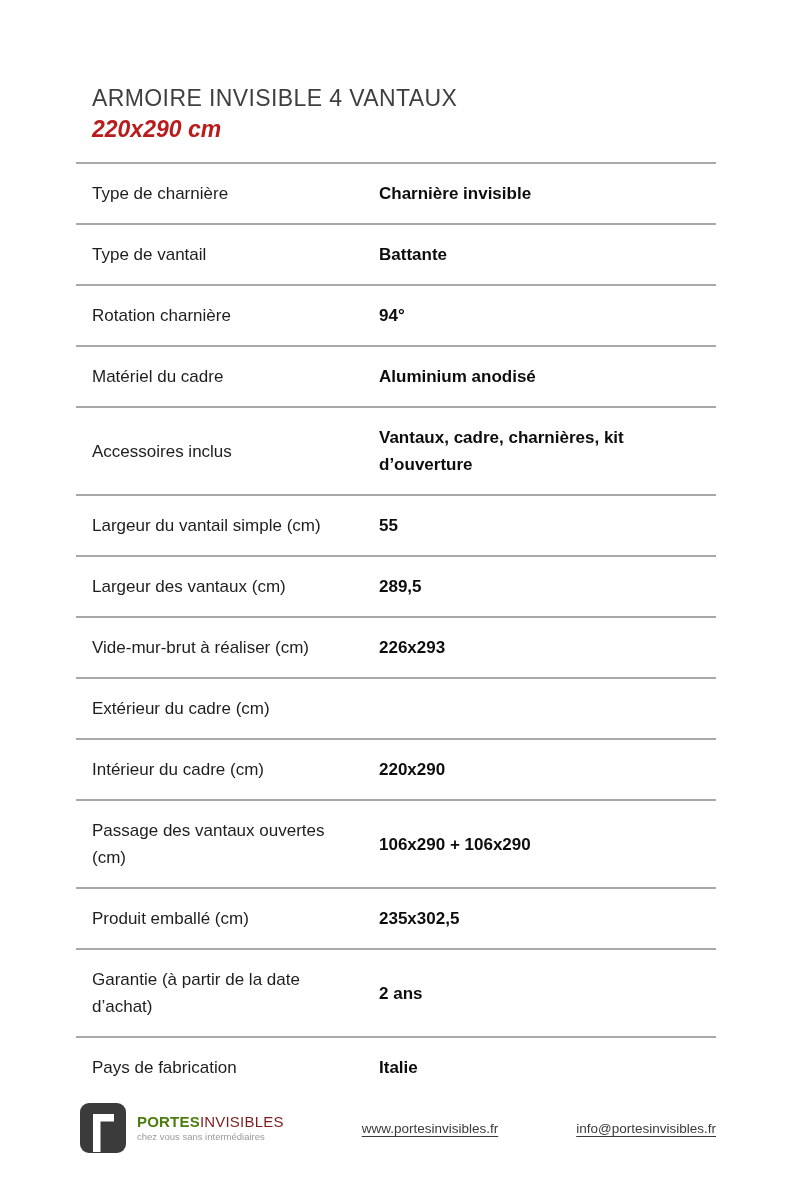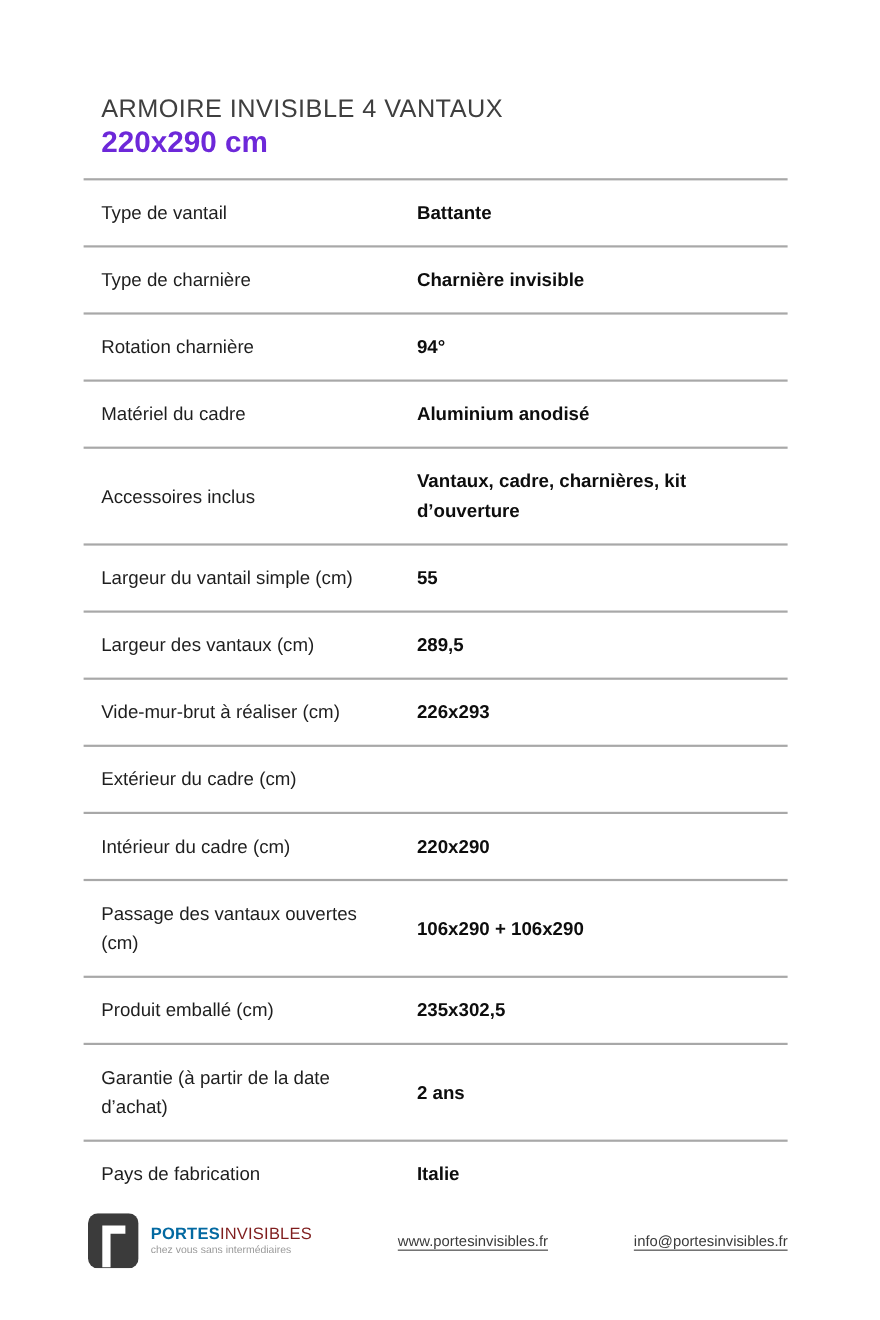--- a/index.html
+++ b/index.html
@@ -25,25 +25,26 @@
   }
   .doc-title {
     font-size: 23px;
     line-height: 29px;
     font-weight: 500;
     color: #3f3f3f;
     letter-spacing: 0.4px;
     margin: 0;
   }
   .doc-subtitle {
-    font-size: 27px;
+    font-size: 23px;
     line-height: 29px;
     font-weight: 700;
-    color: #6d28d9;
+    color: #b91c1c;
     margin: 2px 0 0 0;
+    font-style: italic;
   }
   
   .spec-table { width: 100%; }
   .spec-row {
     display: flex;
     align-items: center;
     border-top: 2px solid #a8a8a8;
     padding: 16px 0 16px 16px;
     box-sizing: border-box;
   }
@@ -78,21 +79,21 @@
     padding-left: 4px;
   }
   .logo-icon { width: 46px; height: 50px; display: block; }
   .logo-text { margin-left: 11px; }
   .brand-line {
     font-size: 15px;
     letter-spacing: 0.2px;
     line-height: 17px;
     white-space: nowrap;
   }
-  .brand-bold { font-weight: 700; color: #0369a1; }
+  .brand-bold { font-weight: 700; color: #4d7c0f; }
   .brand-light { font-weight: 400; color: #7f1d1d; }
   .tagline {
     font-size: 9.5px;
     color: #9a9a9a;
     line-height: 12px;
     margin-top: 1px;
     white-space: nowrap;
   }
   .footer-link {
     font-size: 13.5px;
@@ -108,26 +109,26 @@
 
 <div class="page">
 
   <div class="title-block">
     <h1 class="doc-title">ARMOIRE INVISIBLE 4 VANTAUX</h1>
     <div class="doc-subtitle">220x290 cm</div>
   </div>
 
   <div class="spec-table">
     <div class="spec-row">
+      <div class="spec-label">Type de charnière</div>
+      <div class="spec-value">Charnière invisible</div>
+    </div>
+    <div class="spec-row">
       <div class="spec-label">Type de vantail</div>
       <div class="spec-value">Battante</div>
-    </div>
-    <div class="spec-row">
-      <div class="spec-label">Type de charnière</div>
-      <div class="spec-value">Charnière invisible</div>
     </div>
     <div class="spec-row">
       <div class="spec-label">Rotation charnière</div>
       <div class="spec-value">94°</div>
     </div>
     <div class="spec-row">
       <div class="spec-label">Matériel du cadre</div>
       <div class="spec-value">Aluminium anodisé</div>
     </div>
     <div class="spec-row">

